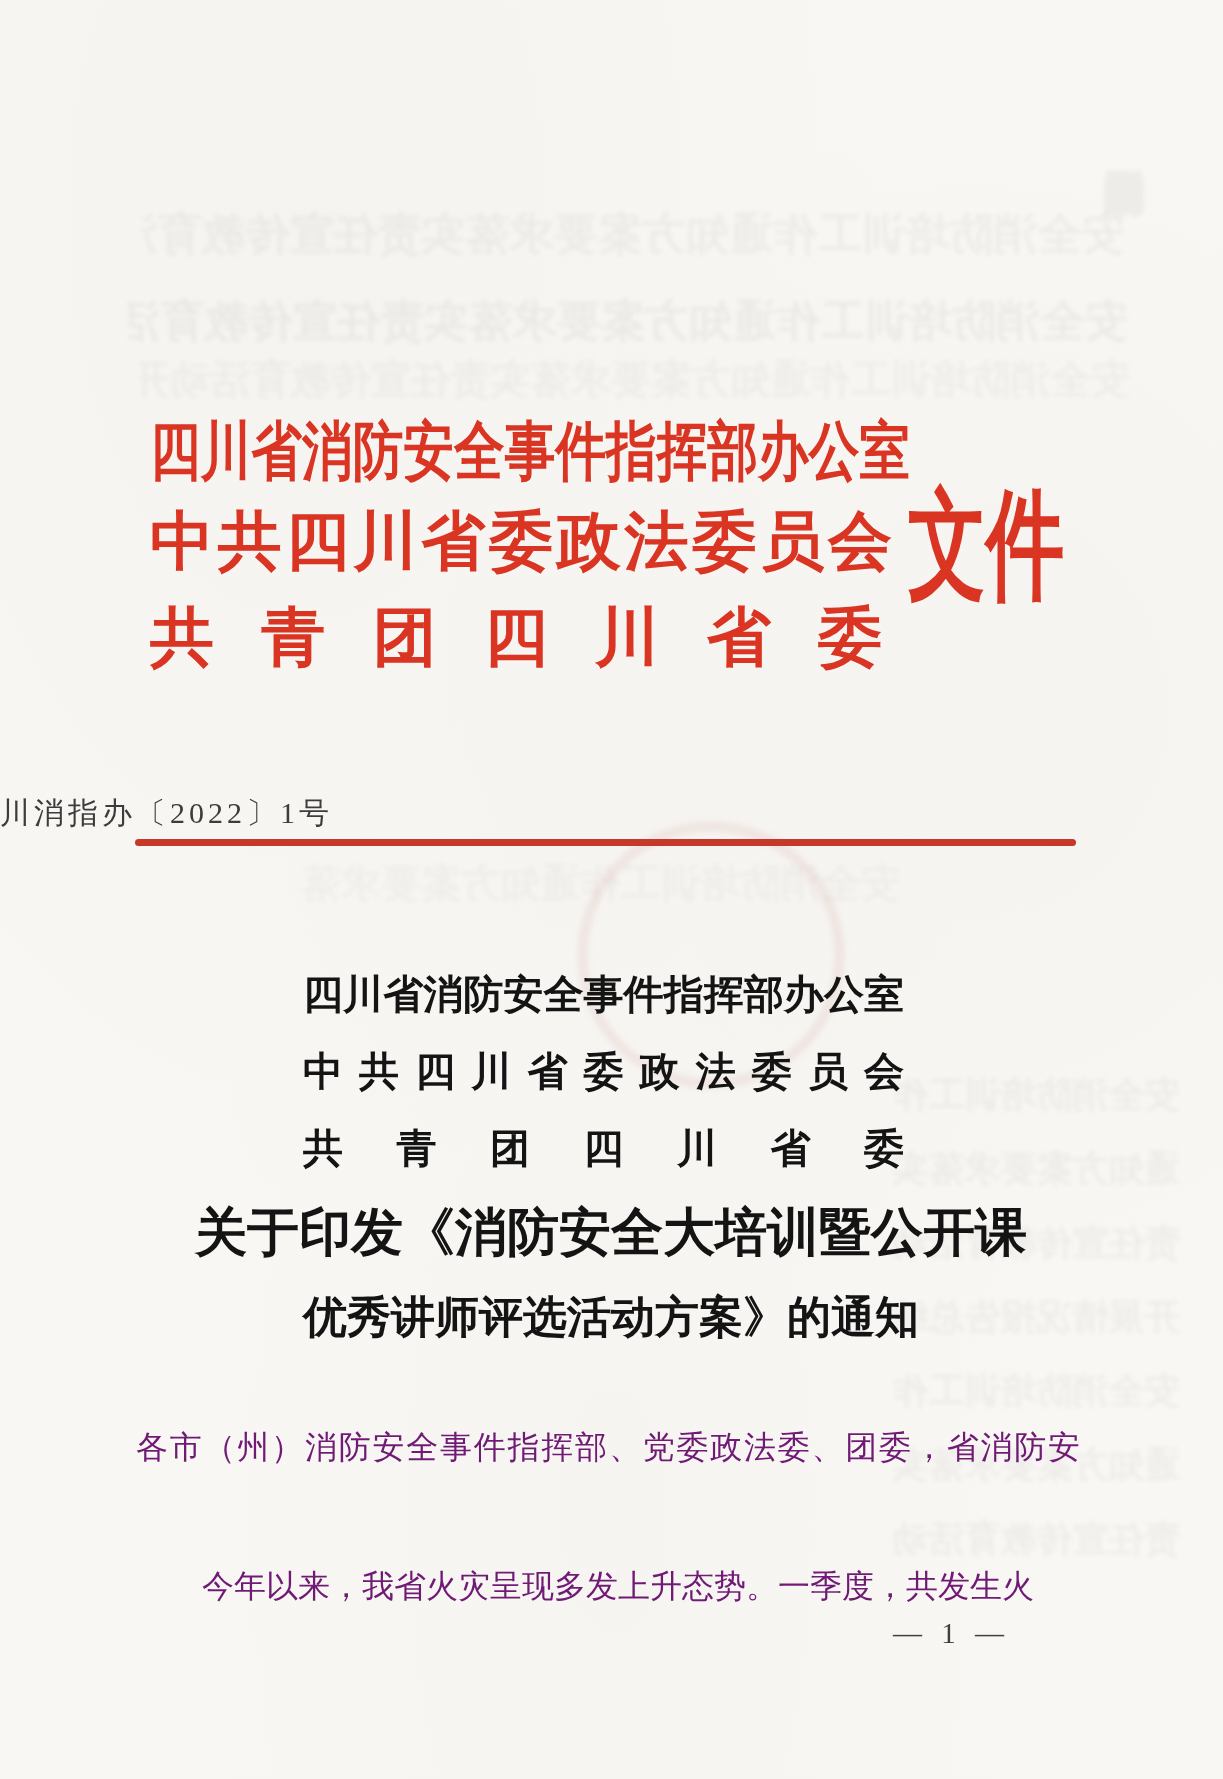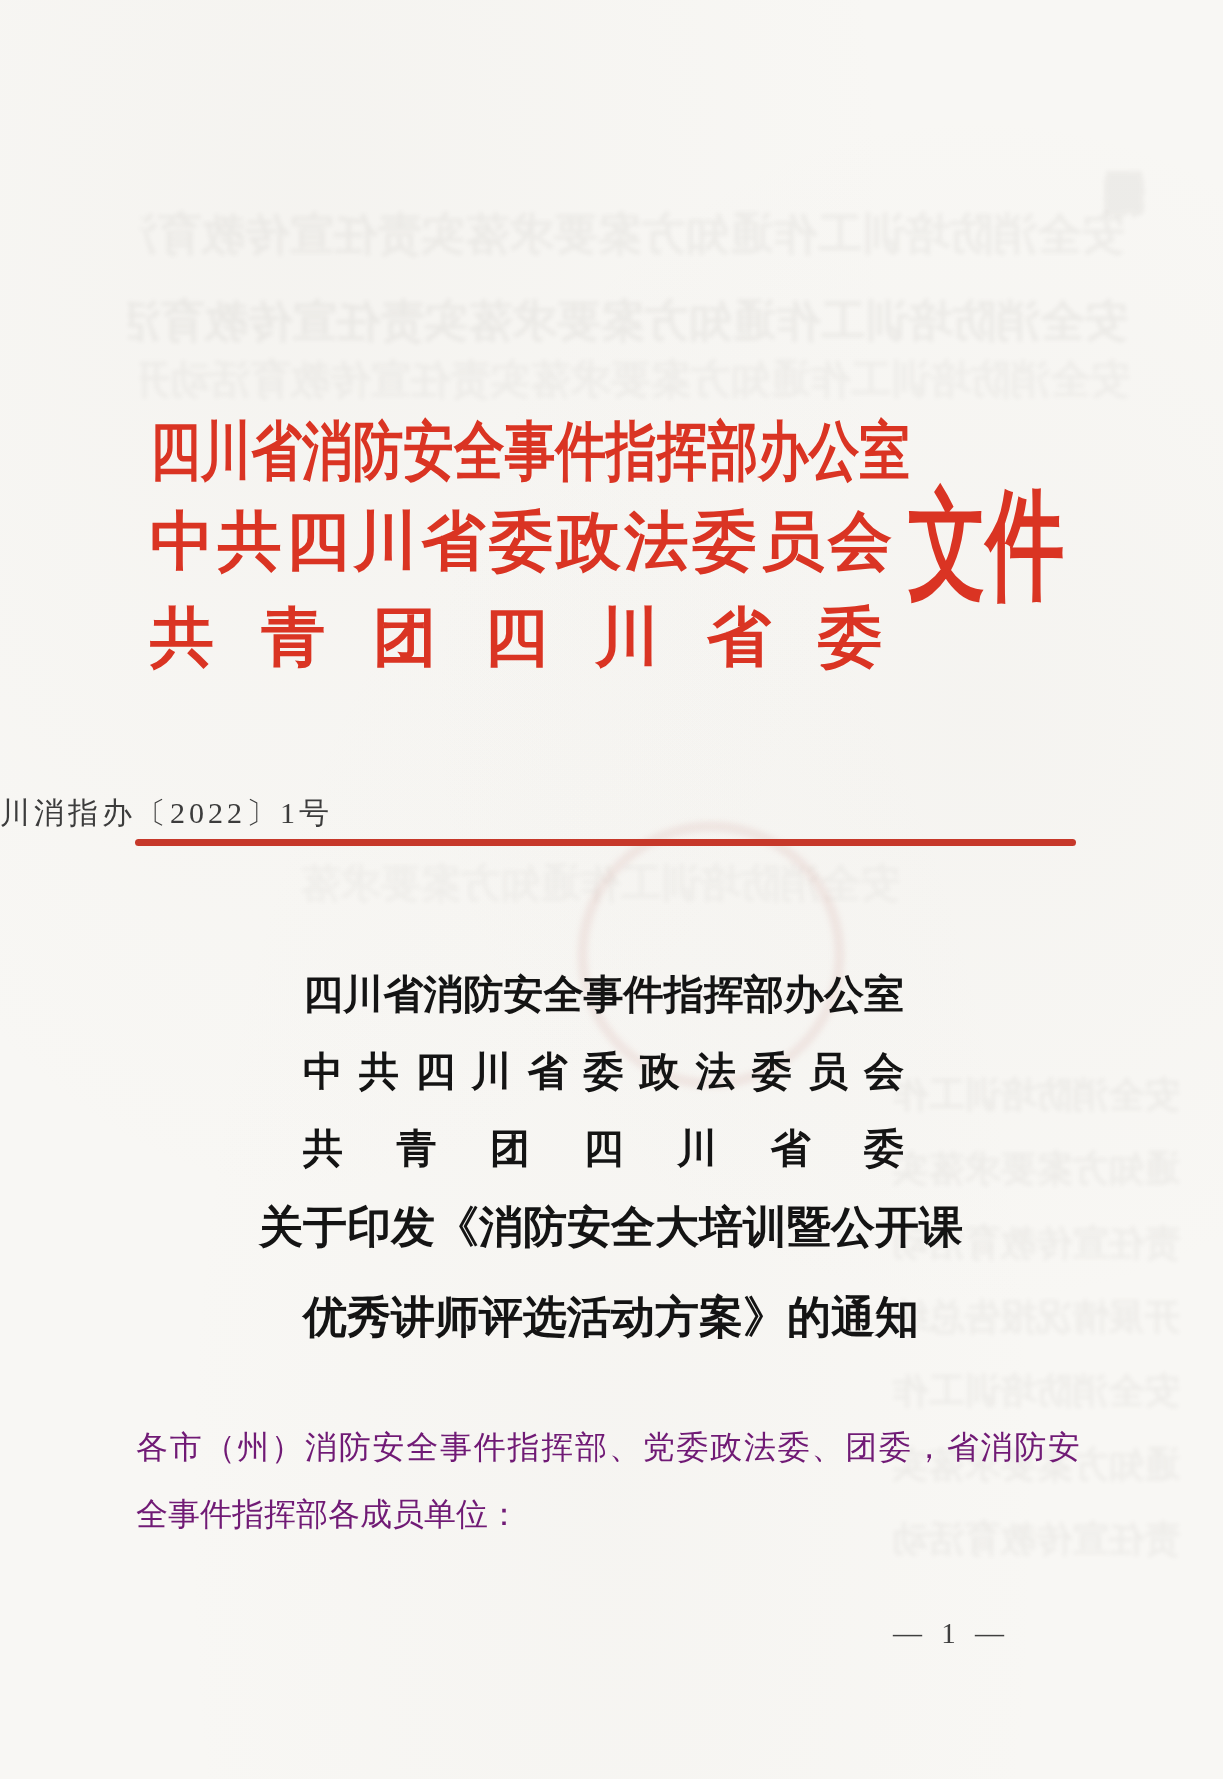--- a/index.html
+++ b/index.html
@@ -63,21 +63,21 @@
   .redline {
     position: absolute; left: 135px; top: 839px; width: 941px; height: 7px;
     background: #c6382a; border-radius: 4px;
   }
 
   
   .t { position: absolute; font-weight: bold; color: #141414; line-height: 1.15; }
   .t-1 { left: 303px; top: 972px;  width: 601px;  font-size: 40px; }
   .t-2 { left: 303px; top: 1049px; width: 601px;  font-size: 40px; }
   .t-3 { left: 303px; top: 1126px; width: 601px;  font-size: 40px; }
-  .t-4 { left: 111px; top: 1203px; width: 1000px; font-size: 44px; text-align: center; }
+  .t-4 { left: 111px; top: 1203px; width: 1000px; font-size: 52px; text-align: center; }
   .t-5 { left: 111px; top: 1281px; width: 1000px; font-size: 44px; text-align: center; margin-top: 12px; }
 
   
   .b { position: absolute; left: 136px; width: 944px; font-size: 32px; color: #701a75; line-height: 1.25; }
   .b1 { top: 1427px; text-align: justify; text-align-last: justify; }
   .b2 { top: 1494px; }
   .b3 { top: 1566px; text-indent: 66px; }
 
   
   .pagenum {
@@ -108,17 +108,17 @@
   <div class="docnum">川消指办〔2022〕1号</div>
   <div class="redline"></div>
 
   <div class="t t-1 justify">四川省消防安全事件指挥部办公室</div>
   <div class="t t-2 justify">中共四川省委政法委员会</div>
   <div class="t t-3 justify">共青团四川省委</div>
   <div class="t t-4">关于印发《消防安全大培训暨公开课</div>
   <div class="t t-5">优秀讲师评选活动方案》的通知</div>
 
   <div class="b b1">各市（州）消防安全事件指挥部、党委政法委、团委，省消防安</div>
-  <div class="b b2">全事件指挥部各成员单位：</div>
+  <div class="b b3">今年以来，我省火灾呈现多发上升态势。一季度，共发生火</div>
 
   <div class="pagenum">— 1 —</div>
 
 </div>
 
 </body></html>

